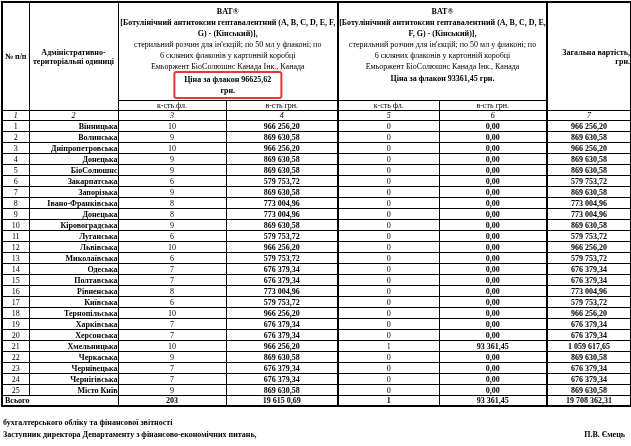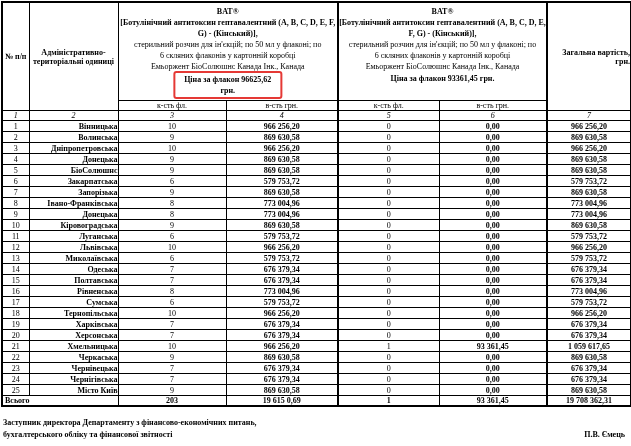--- a/index.html
+++ b/index.html
@@ -214,21 +214,21 @@
         <td>16</td>
         <td class="name">Рівненська</td>
         <td>8</td>
         <td class="amt">773 004,96</td>
         <td class="thick-l">0</td>
         <td class="amt">0,00</td>
         <td class="tot thick-l">773 004,96</td>
       </tr>
       <tr class="row">
         <td>17</td>
-        <td class="name">Сумська</td>
+        <td class="name">Київська</td>
         <td>6</td>
         <td class="amt">579 753,72</td>
         <td class="thick-l">0</td>
         <td class="amt">0,00</td>
         <td class="tot thick-l">579 753,72</td>
       </tr>
       <tr class="row">
         <td>18</td>
         <td class="name">Тернопільська</td>
         <td>10</td>
@@ -305,16 +305,16 @@
         <td>203</td>
         <td>19 615 0,69</td>
         <td class="thick-l">1</td>
         <td>93 361,45</td>
         <td class="thick-l">19 708 362,31</td>
       </tr>
     </tbody>
 </table>
 
 <div class="footer">
+  <div>бухгалтерського обліку та фінансової звітності</div>
   <div>Заступник директора Департаменту з фінансово-економічних питань,</div>
-  <div>бухгалтерського обліку та фінансової звітності</div>
 </div>
 <div class="signer">П.В. Ємець</div>
 
 </body></html>

